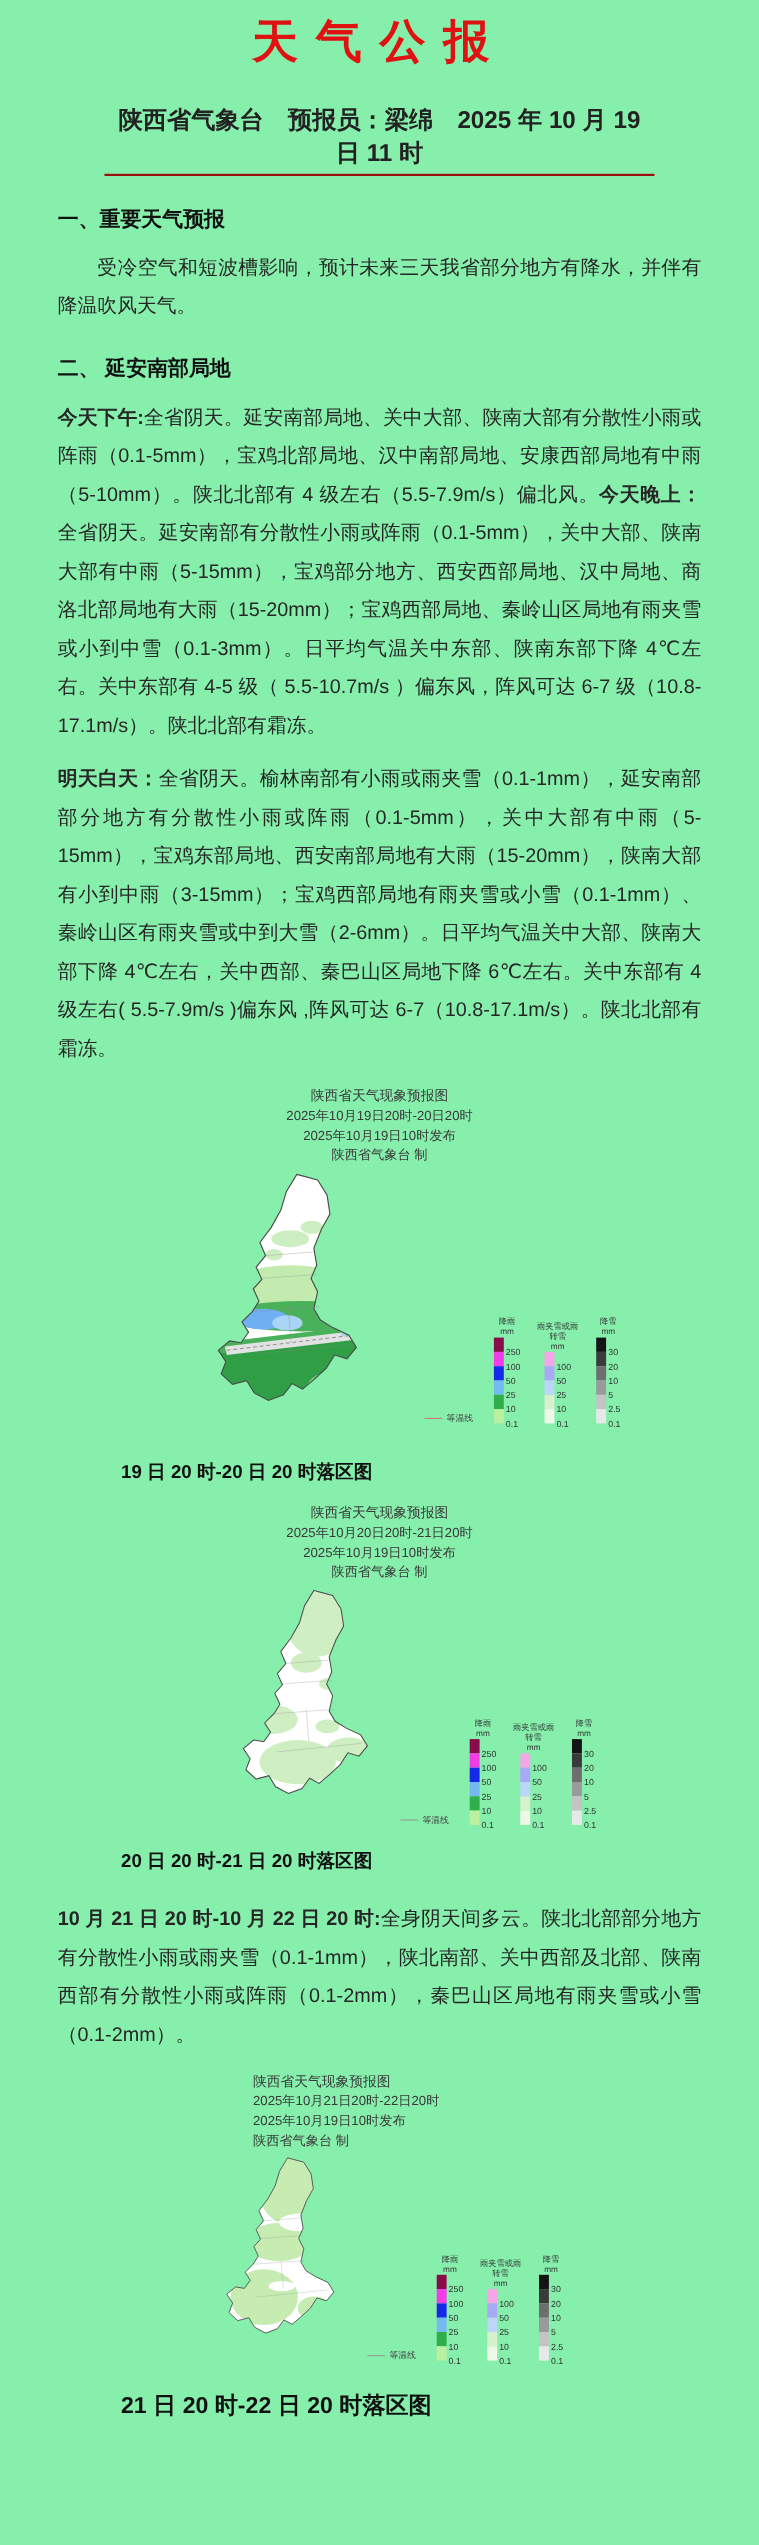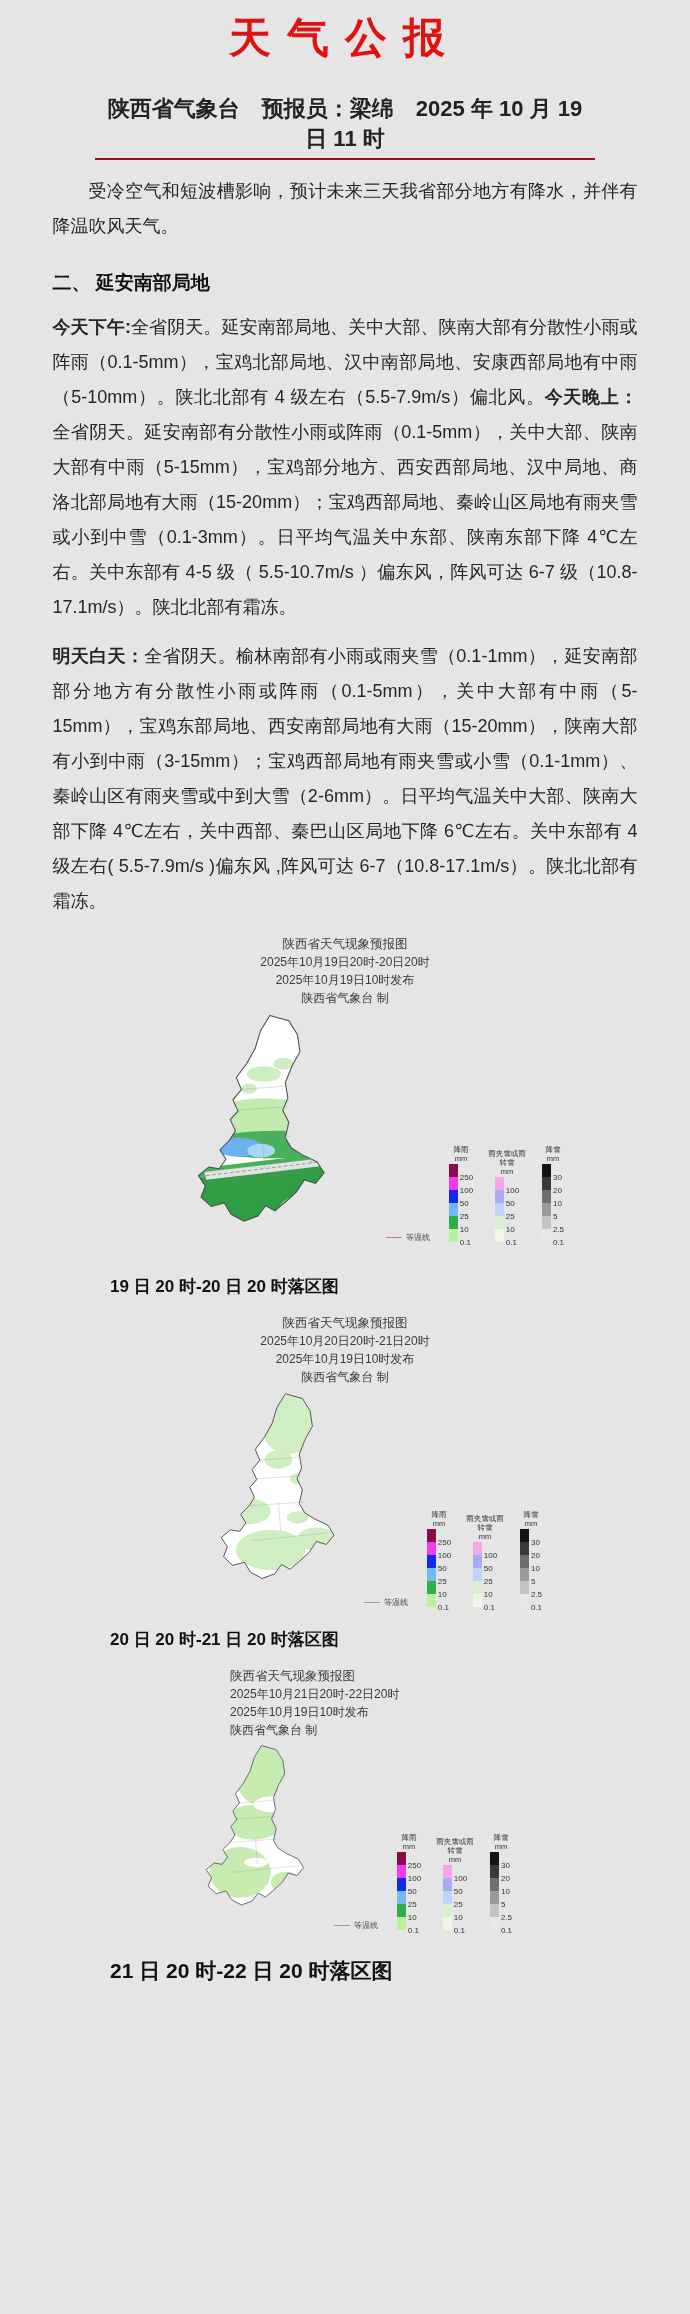--- a/index.html
+++ b/index.html
@@ -1,20 +1,20 @@
 <!DOCTYPE html>
 <html><head>
 <meta charset="utf-8">
 <style>
   html,body{margin:0;padding:0;background:#ffffff;}
   .page{
     position:relative;
     width:690px;height:2314px;
     margin:0 auto;
-    background:#e5e5e5;
+    background:#86efac;
     font-family:"Liberation Sans","DejaVu Sans",sans-serif;
     color:#1c1c1c;
     overflow:hidden;
   }
   .doc-title{
     margin:10px 0 0 0;
     text-align:center;
     font-size:42px;
     font-weight:bold;
     letter-spacing:16px;
@@ -81,20 +81,21 @@
   </svg>
 
   <h1 class="doc-title">天气公报</h1>
 
   <div class="byline-wrap">
     <span class="byline">陕西省气象台　预报员：梁绵　2025 年 10 月 19 日 11 时</span>
   </div>
 
   <div class="content">
 
+    <div class="sec-heading">一、重要天气预报</div>
 
     <p class="body indent"><span>受冷空气和短波槽影响，预计未来三天我省部分地方有降水，并伴有降温吹风天气。</span></p>
 
     <div class="sec-heading">二、 延安南部局地</div>
 
     <p class="body"><span class="lead">今天下午:</span><span>全省阴天。延安南部局地、关中大部、陕南大部有分散性小雨或阵雨（0.1-5mm），宝鸡北部局地、汉中南部局地、安康西部局地有中雨（5-10mm）。陕北北部有 4 级左右（5.5-7.9m/s）偏北风。</span><span class="lead">今天晚上：</span><span>全省阴天。延安南部有分散性小雨或阵雨（0.1-5mm），关中大部、陕南大部有中雨（5-15mm），宝鸡部分地方、西安西部局地、汉中局地、商洛北部局地有大雨（15-20mm）；宝鸡西部局地、秦岭山区局地有雨夹雪或小到中雪（0.1-3mm）。日平均气温关中东部、陕南东部下降 4℃左右。关中东部有 4-5 级（ 5.5-10.7m/s ）偏东风，阵风可达 6-7 级（10.8-17.1m/s）。陕北北部有霜冻。</span></p>
 
     <p class="body"><span class="lead">明天白天：</span><span>全省阴天。榆林南部有小雨或雨夹雪（0.1-1mm），延安南部部分地方有分散性小雨或阵雨（0.1-5mm），关中大部有中雨（5-15mm），宝鸡东部局地、西安南部局地有大雨（15-20mm），陕南大部有小到中雨（3-15mm）；宝鸡西部局地有雨夹雪或小雪（0.1-1mm）、秦岭山区有雨夹雪或中到大雪（2-6mm）。日平均气温关中大部、陕南大部下降 4℃左右，关中西部、秦巴山区局地下降 6℃左右。关中东部有 4 级左右( 5.5-7.9m/s )偏东风 ,阵风可达 6-7（10.8-17.1m/s）。陕北北部有霜冻。</span></p>
 
     <div class="map-fig" style="width:470px;">
@@ -307,20 +308,21 @@
             </div>
         </div>
         <div class="legend-line" style="right:172px;bottom:10px;">
           <span class="sw" style="border-color:#999;"></span>
             <span>等温线</span>
         </div>
       </div>
       <div class="caption">20 日 20 时-21 日 20 时落区图</div>
     </div>
 
+    <p class="body" style="margin-top:24px;"><span class="lead">10 月 21 日 20 时-10 月 22 日 20 时:</span><span>全身阴天间多云。陕北北部部分地方有分散性小雨或雨夹雪（0.1-1mm），陕北南部、关中西部及北部、陕南西部有分散性小雨或阵雨（0.1-2mm），秦巴山区局地有雨夹雪或小雪（0.1-2mm）。</span></p>
 
     <div class="map-fig" style="width:470px;">
       <div class="map-head" style="text-align:left;padding-left:120px;">
         <div class="mh0">陕西省天气现象预报图</div>
         <div>2025年10月21日20时-22日20时</div>
         <div>2025年10月19日10时发布</div>
         <div>陕西省气象台 制</div>
       </div>
       <div class="map-canvas" style="height:200px;">
         <svg width="147" height="200" viewBox="0 0 220 300" style="margin-left:82px;">

